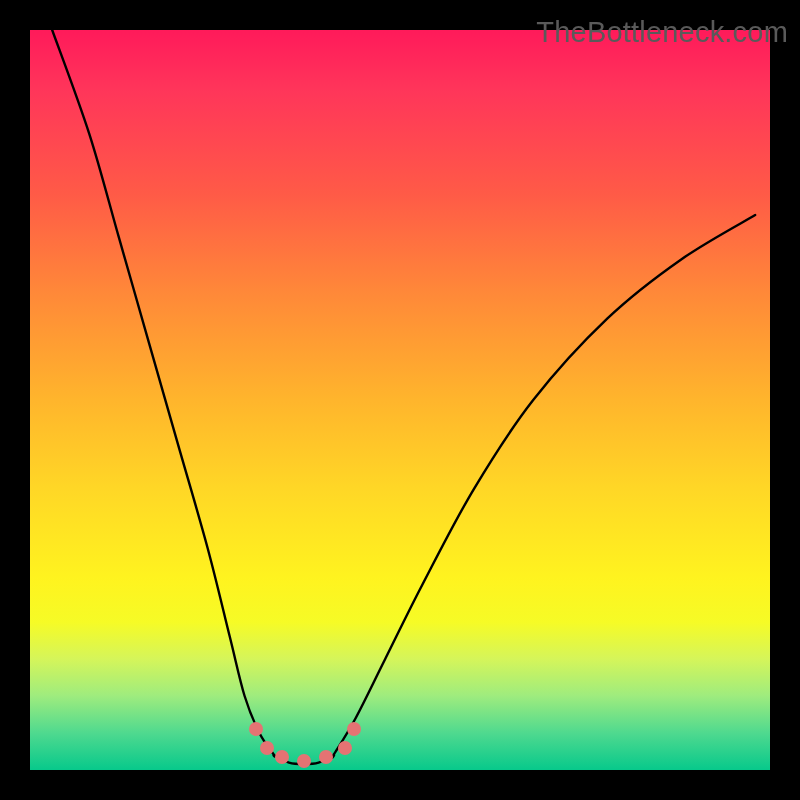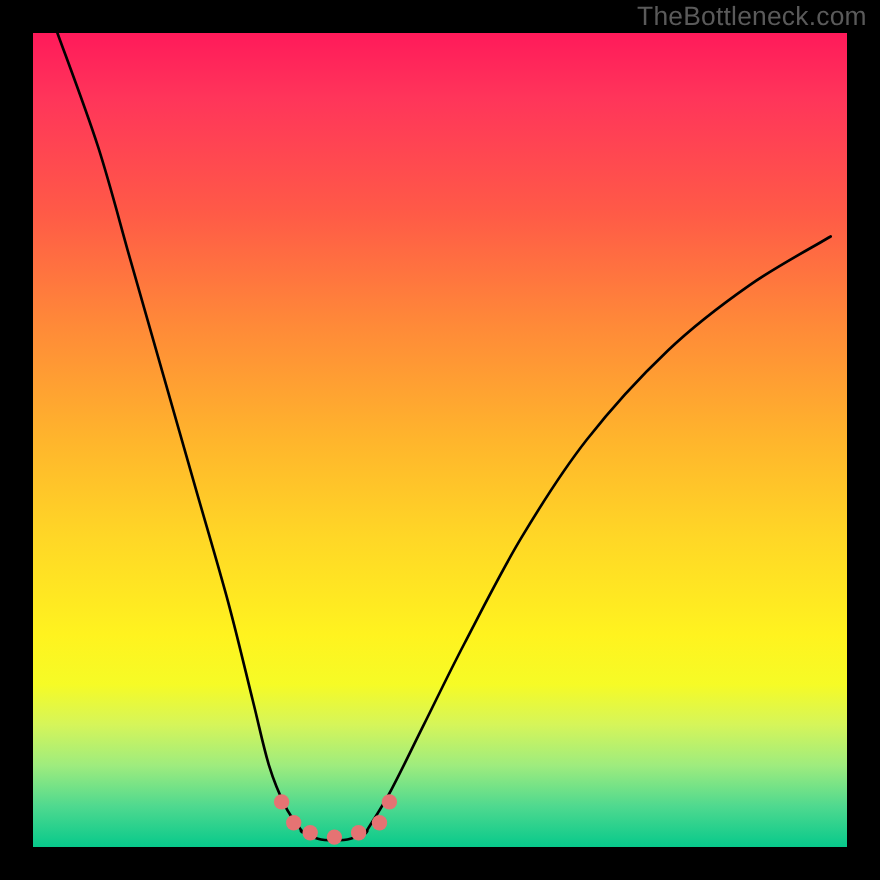--- a/index.html
+++ b/index.html
@@ -12,24 +12,24 @@
     font-family: Arial, Helvetica, sans-serif;
   }
   .stage {
     position: relative;
     width: 800px;
     height: 800px;
     background: #000;
   }
   .watermark {
     position: absolute;
-    top: 2px;
+    top: 16px;
     right: 12px;
     color: #5a5a5a;
-    font-size: 24px;
+    font-size: 29px;
     font-weight: 400;
     letter-spacing: 0.2px;
     z-index: 30;
   }
   .plot-frame {
     position: absolute;
     left: 30px;
     top: 30px;
     width: 740px;
     height: 740px;

